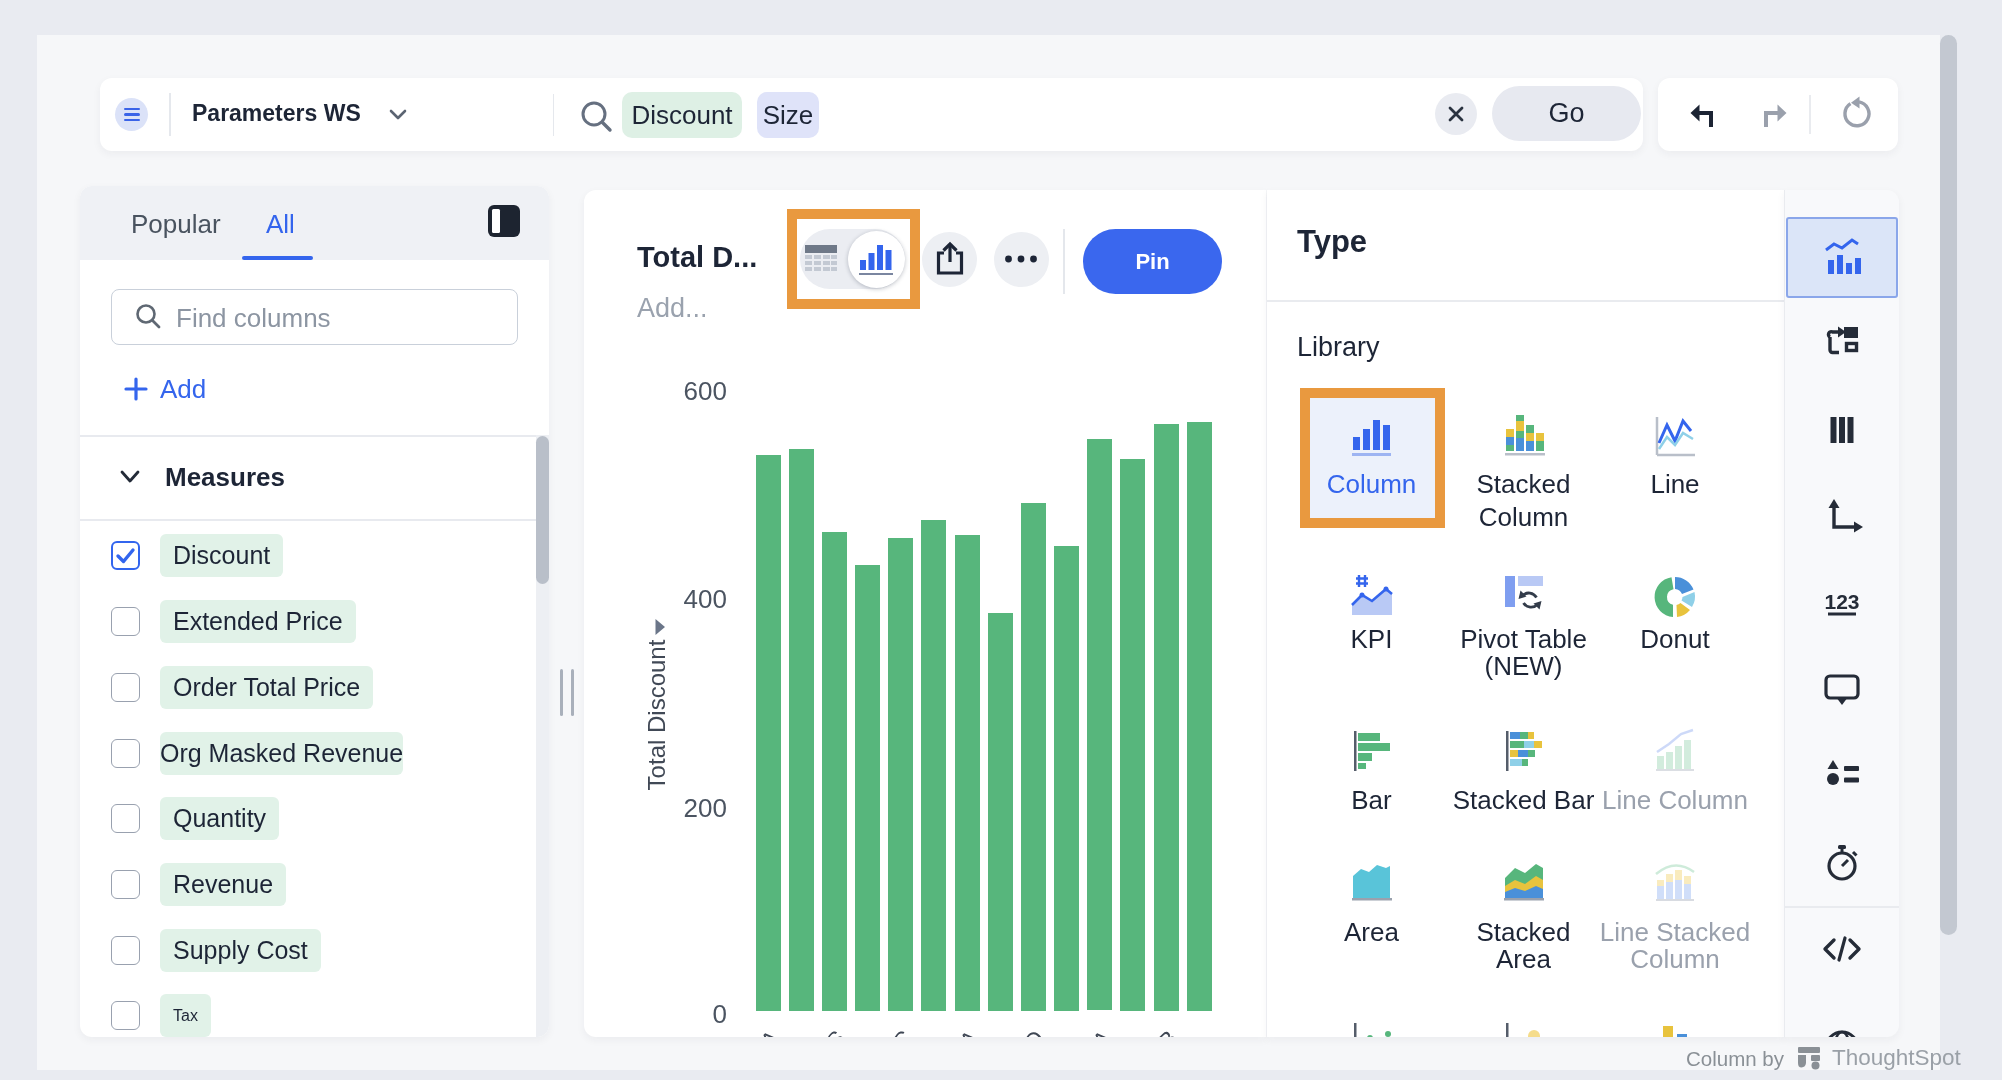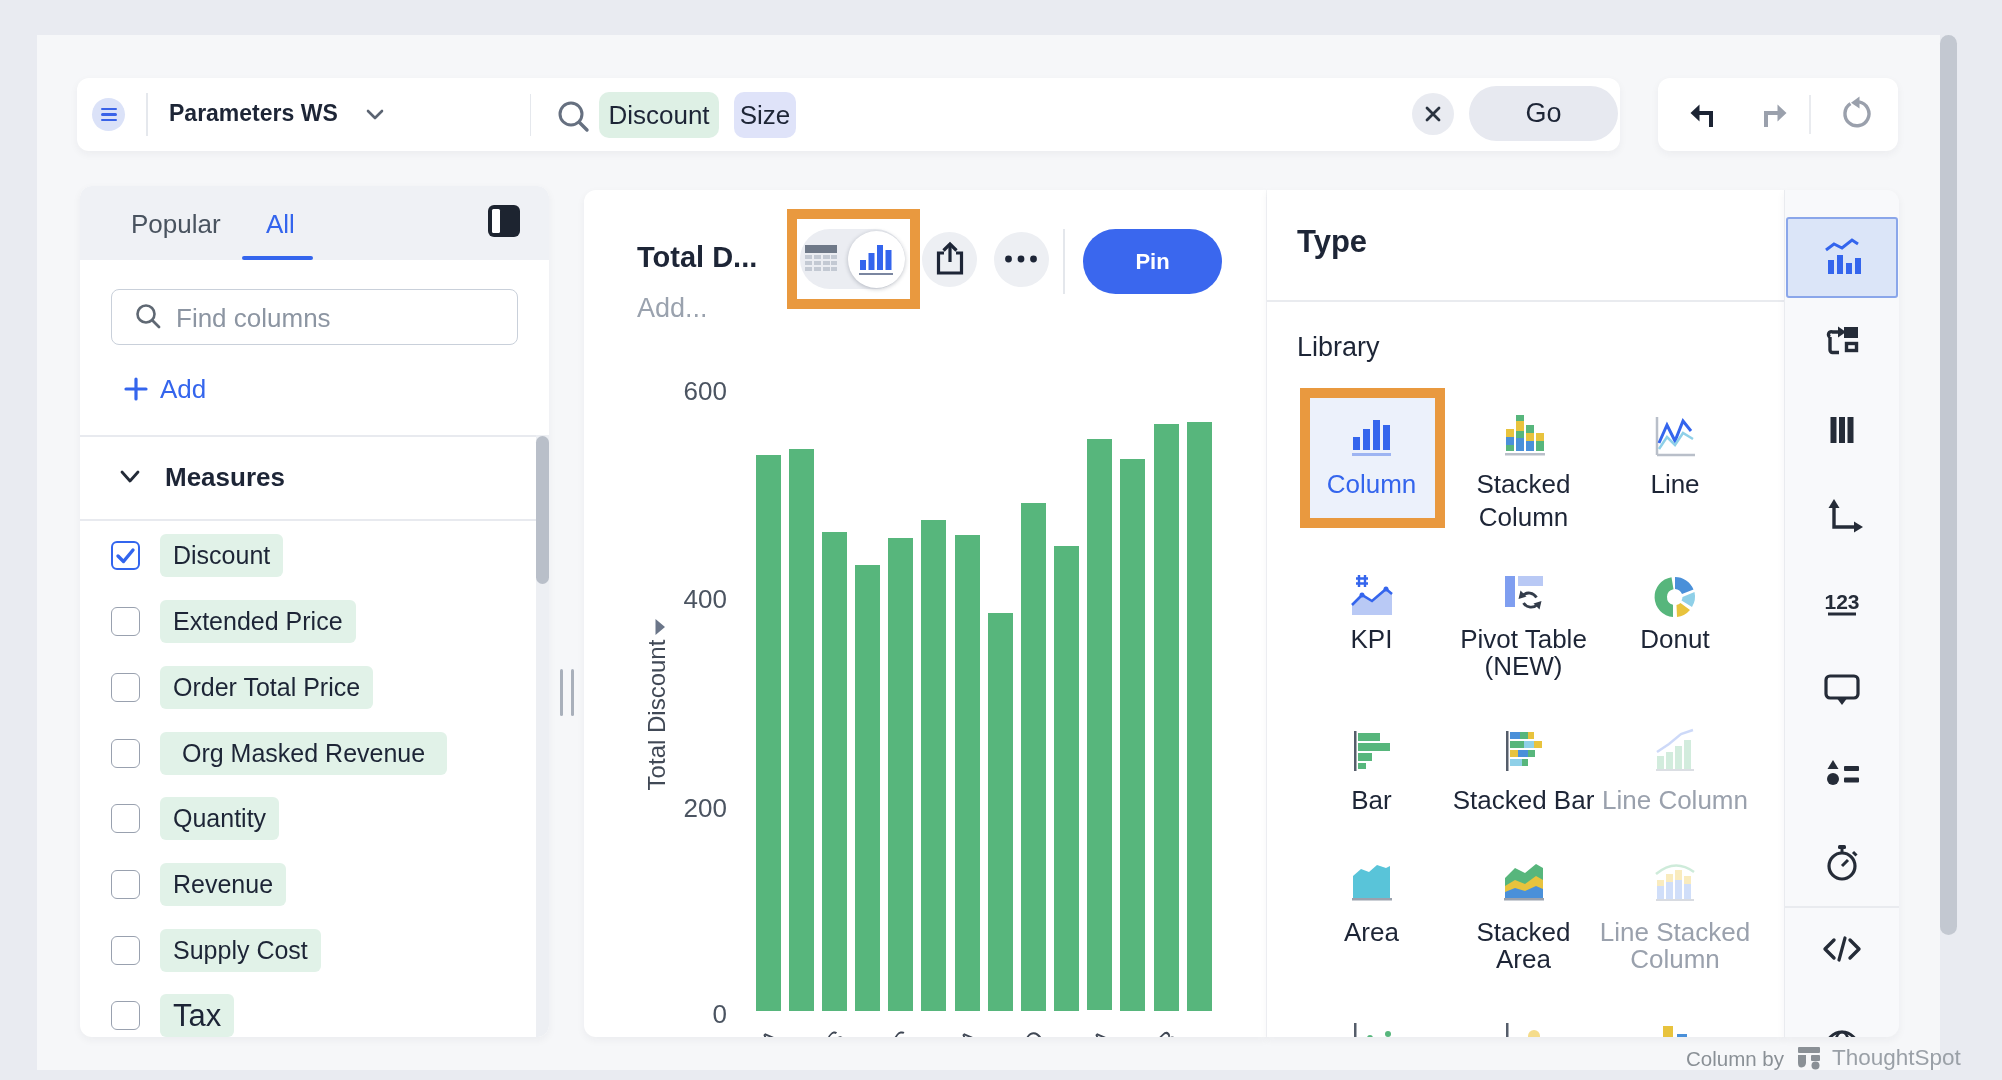--- a/index.html
+++ b/index.html
@@ -1,20 +1,20 @@
 <!DOCTYPE html>
 <html><head>
 <meta charset="utf-8">
 <style>
 * { margin:0; padding:0; box-sizing:border-box; }
 html,body { width:2002px; height:1080px; overflow:hidden; }
 body { background:#e9ebf1; font-family:"Liberation Sans", sans-serif; position:relative; }
 .abs { position:absolute; }
 #main { left:37px; top:35px; width:1903px; height:1035px; background:#f6f7f9; }
-#topbar { left:40px; top:43px; width:1543px; height:73px; background:#fff; border-radius:12px; box-shadow:0 3px 8px rgba(30,40,60,0.05); }
+#topbar { left:63px; top:43px; width:1543px; height:73px; background:#fff; border-radius:12px; box-shadow:0 3px 8px rgba(30,40,60,0.05); }
 #undobar { left:1621px; top:43px; width:240px; height:73px; background:#fff; border-radius:12px; box-shadow:0 3px 8px rgba(30,40,60,0.05); }
 .vdiv { width:1.5px; background:#e5e8ed; }
 .hamb { left:15px; top:20px; width:33px; height:33px; border-radius:50%; background:#dbe2f8; }
 .hamb span { position:absolute; left:8.5px; width:16px; height:2.6px; border-radius:2px; background:#3a63e8; }
 .chip { border-radius:10px; font-size:26px; color:#1d2536; display:flex; align-items:center; justify-content:center; height:46px; top:14px; }
 #leftpanel { left:43px; top:151px; width:469px; height:851px; background:#fff; border-radius:12px; box-shadow:0 3px 8px rgba(30,40,60,0.05); overflow:hidden; }
 #chartcard { left:547px; top:155px; width:682px; height:847px; background:#fff; border-radius:12px 0 0 12px; box-shadow:0 3px 8px rgba(30,40,60,0.05); overflow:hidden; }
 #typepanel { left:1230px; top:155px; width:517px; height:847px; background:#fff; overflow:hidden; box-shadow:0 3px 8px rgba(30,40,60,0.05); }
 #toolbar { left:1747px; top:155px; width:115px; height:847px; background:#f8f9fb; border-left:1px solid #e9ebef; border-radius:0 12px 12px 0; overflow:hidden; box-shadow:0 3px 8px rgba(30,40,60,0.05); }
 .glabel { position:absolute; font-size:26px; color:#1d2536; text-align:center; white-space:nowrap; }
@@ -93,29 +93,29 @@
     <div id="rows">
         <div class="abs" style="left:30.5px; top:355px; width:29px; height:29px; border:2px solid #3265ee; border-radius:6px; background:#fff;"><svg width="25" height="25" viewBox="0 0 25 25">
             <polyline points="5,13 10.5,18.5 20,7" fill="none" stroke="#3265ee" stroke-width="3.4" stroke-linecap="round" stroke-linejoin="round"></polyline>
           </svg></div>
         <div class="abs" style="left:80px; top:348px; height:43px; border-radius:6px; background:#e1f2e8; display:inline-flex; align-items:center; padding:0 13px; font-size:25px; color:#1d2536;">Discount</div>
         <div class="abs" style="left:30.5px; top:420.5px; width:29px; height:29px; border:1.6px solid #99a1af; border-radius:6px; background:#fff;"></div>
         <div class="abs" style="left:80px; top:413.5px; height:43px; border-radius:6px; background:#e1f2e8; display:inline-flex; align-items:center; padding:0 13px; font-size:25px; color:#1d2536;">Extended Price</div>
         <div class="abs" style="left:30.5px; top:486.5px; width:29px; height:29px; border:1.6px solid #99a1af; border-radius:6px; background:#fff;"></div>
         <div class="abs" style="left:80px; top:479.5px; height:43px; border-radius:6px; background:#e1f2e8; display:inline-flex; align-items:center; padding:0 13px; font-size:25px; color:#1d2536;">Order Total Price</div>
         <div class="abs" style="left:30.5px; top:552.5px; width:29px; height:29px; border:1.6px solid #99a1af; border-radius:6px; background:#fff;"></div>
-        <div class="abs" style="left:80px; top:545.5px; height:43px; border-radius:6px; background:#e1f2e8; display:inline-flex; align-items:center; padding:0 22px; font-size:25px; color:#1d2536;">Org Masked Revenue</div>
+        <div class="abs" style="left:80px; top:545.5px; height:43px; border-radius:6px; background:#e1f2e8; display:inline-flex; align-items:center; padding:0 0; font-size:25px; color:#1d2536;">Org Masked Revenue</div>
         <div class="abs" style="left:30.5px; top:618px; width:29px; height:29px; border:1.6px solid #99a1af; border-radius:6px; background:#fff;"></div>
         <div class="abs" style="left:80px; top:611px; height:43px; border-radius:6px; background:#e1f2e8; display:inline-flex; align-items:center; padding:0 13px; font-size:25px; color:#1d2536;">Quantity</div>
         <div class="abs" style="left:30.5px; top:683.5px; width:29px; height:29px; border:1.6px solid #99a1af; border-radius:6px; background:#fff;"></div>
         <div class="abs" style="left:80px; top:676.5px; height:43px; border-radius:6px; background:#e1f2e8; display:inline-flex; align-items:center; padding:0 13px; font-size:25px; color:#1d2536;">Revenue</div>
         <div class="abs" style="left:30.5px; top:749.5px; width:29px; height:29px; border:1.6px solid #99a1af; border-radius:6px; background:#fff;"></div>
         <div class="abs" style="left:80px; top:742.5px; height:43px; border-radius:6px; background:#e1f2e8; display:inline-flex; align-items:center; padding:0 13px; font-size:25px; color:#1d2536;">Supply Cost</div>
         <div class="abs" style="left:30.5px; top:815px; width:29px; height:29px; border:1.6px solid #99a1af; border-radius:6px; background:#fff;"></div>
-        <div class="abs" style="left:80px; top:808px; height:43px; border-radius:6px; background:#e1f2e8; display:inline-flex; align-items:center; padding:0 13px; font-size:31px; color:#1d2536;">Tax</div>
+        <div class="abs" style="left:80px; top:808px; height:43px; border-radius:6px; background:#e1f2e8; display:inline-flex; align-items:center; padding:0 13px; font-size:16px; color:#1d2536;">Tax</div>
       </div>
     <div class="abs" style="left:455.5px; top:249px; width:13.5px; height:602px; background:#edeff3;"></div>
     <div class="abs" style="left:455.5px; top:249.6px; width:13.5px; height:148px; background:#b9bfc9; border-radius:7px;"></div>
   </div>
 
   <div class="abs" style="left:522.5px; top:634px; width:3.5px; height:47px; background:#a9b0bb; border-radius:2px;"></div>
   <div class="abs" style="left:533.5px; top:634px; width:3.5px; height:47px; background:#a9b0bb; border-radius:2px;"></div>
 
   <div id="chartcard" class="abs">
     <div class="abs" style="left:53px; top:51px; font-size:29px; font-weight:bold; color:#1d2536;">Total D...</div>

